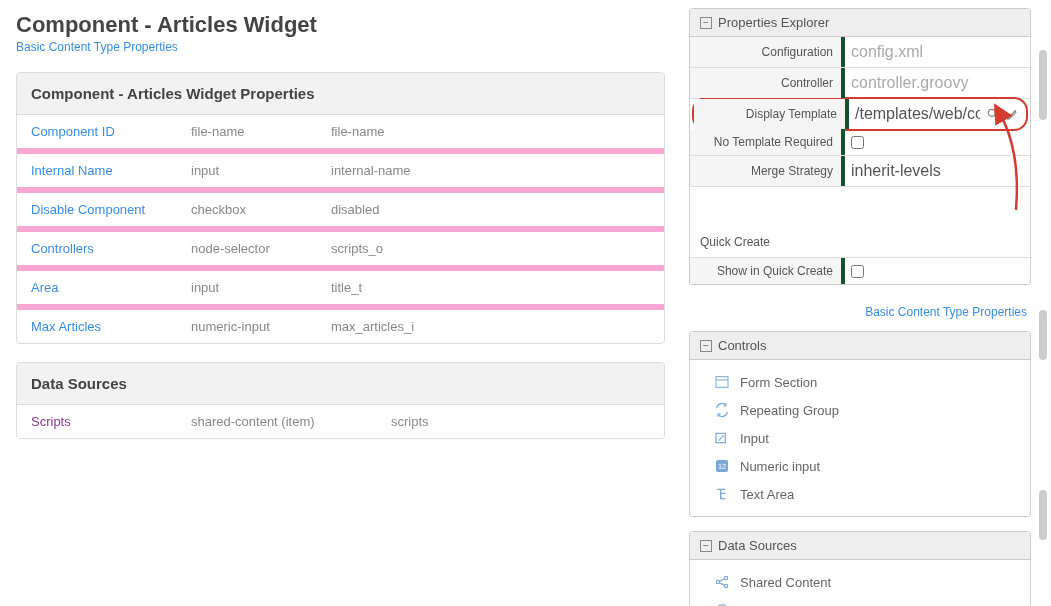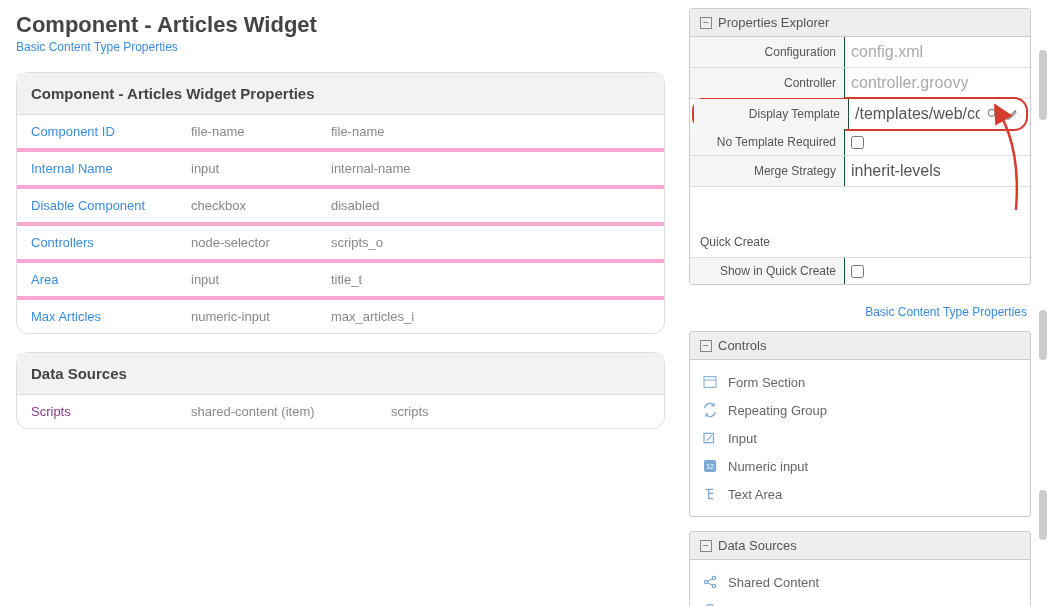--- a/index.html
+++ b/index.html
@@ -4,53 +4,53 @@
 <style>
 * { box-sizing: border-box; margin: 0; padding: 0; }
 body { font-family: -apple-system, BlinkMacSystemFont, "Segoe UI", Helvetica, Arial, sans-serif; font-size: 13px; color: #333; background: #fff; }
 .container { display: flex; width: 1051px; height: 606px; }
 .left-panel { flex: 1; padding: 12px 16px 16px 16px; overflow-y: auto; }
 .right-panel { width: 370px; padding: 8px 20px 8px 8px; overflow-y: auto; position: relative; }
 
 .page-title { font-size: 22px; font-weight: 600; color: #444; margin-bottom: 2px; }
 .page-subtitle { font-size: 12px; color: #3a8dde; margin-bottom: 18px; cursor: pointer; }
 
-.card { border: 1px solid #ddd; border-radius: 12px; margin-bottom: 18px; background: #fff; }
+.card { border: 1px solid #ddd; border-radius: 4px; margin-bottom: 18px; background: #fff; }
 .card-header { background: #f2f2f2; padding: 12px 14px; font-size: 15px; font-weight: 600; color: #444; border-bottom: 1px solid #ddd; border-radius: 4px 4px 0 0; }
-.prop-row { display: flex; align-items: center; padding: 9px 14px; border-bottom: 4px solid #f9a8d4; font-size: 13px; }
+.prop-row { display: flex; align-items: center; padding: 9px 14px; border-bottom: 6px solid #f9a8d4; font-size: 13px; }
 .prop-row:last-child { border-bottom: none; }
 .prop-label { flex: 0 0 160px; color: #3a8dde; font-weight: 500; }
 .prop-type { flex: 0 0 140px; color: #888; }
 .prop-var { flex: 1; color: #888; }
 .ds-label { flex: 0 0 160px; color: #8a3a8a; font-weight: 500; }
 .ds-type { flex: 0 0 200px; color: #888; }
 .ds-var { flex: 1; color: #888; }
 
 .panel { border: 1px solid #ccc; border-radius: 3px; margin-bottom: 14px; background: #fff; }
 .panel-header { background: #eee; padding: 6px 10px; font-size: 13px; color: #555; border-bottom: 1px solid #ccc; display: flex; align-items: center; gap: 6px; }
 .panel-header .minus { display: inline-flex; align-items: center; justify-content: center; width: 12px; height: 12px; border: 1px solid #888; font-size: 10px; line-height: 1; color: #666; }
 .kv-table { width: 100%; border-collapse: collapse; }
 .kv-row { display: flex; border-bottom: 1px solid #ddd; }
 .kv-row:last-child { border-bottom: none; }
-.kv-label { flex: 0 0 155px; background: #f5f5f5; padding: 6px 8px; text-align: center; color: #555; font-size: 12px; border-right: 1px solid #14532d; display: flex; align-items: center; justify-content: flex-end; gap: 4px; }
+.kv-label { flex: 0 0 155px; background: #f5f5f5; padding: 6px 8px; text-align: center; color: #555; font-size: 12px; border-right: 4px solid #14532d; display: flex; align-items: center; justify-content: flex-end; gap: 4px; }
 .kv-value { flex: 1; padding: 4px 6px; color: #555; font-size: 12px; display: flex; align-items: center; position: relative; }
 .kv-value input[type="text"] { width: 100%; border: none; background: transparent; font-size: 16px; color: #555; padding: 2px 0; }
 .kv-value input[type="text"]::placeholder { color: #aaa; }
 .kv-value input[type="checkbox"] { margin: 0; }
 .quick-create-row { padding: 8px 10px; color: #555; font-size: 12px; border-bottom: 1px solid #ddd; margin-top: 40px; }
 .help-icon { color: #bbb; font-size: 11px; }
 
 .highlight-row { border: 2px solid #d43c2f; border-radius: 14px; margin: -2px 2px; }
 .value-icons { position: absolute; right: 6px; display: flex; gap: 6px; color: #888; }
 .value-icons svg { width: 14px; height: 14px; cursor: pointer; }
 
 .bctp-link { text-align: right; padding: 6px 4px 12px 0; color: #3a8dde; font-size: 12px; cursor: pointer; }
 
 .control-list { padding: 8px 10px; }
-.control-item { display: flex; align-items: center; gap: 10px; padding: 6px 2px; color: #666; font-size: 13px; cursor: pointer; }
+.control-item { display: flex; align-items: center; gap: 10px; padding: 6px 2px; color: #666; font-size: 13px; cursor: pointer; margin-left: 12px; }
 .control-item svg, .control-item .icon-box { width: 16px; height: 16px; color: #7aa9d6; flex-shrink: 0; }
 
 .scrollbar-fake { position: absolute; right: 4px; width: 8px; background: #ccc; border-radius: 4px; }
 .sb1 { top: 50px; height: 70px; }
 .sb2 { top: 310px; height: 50px; }
 .sb3 { top: 490px; height: 50px; }
 
 .arrow-overlay { position: absolute; pointer-events: none; z-index: 50; }
 </style>
 </head>

